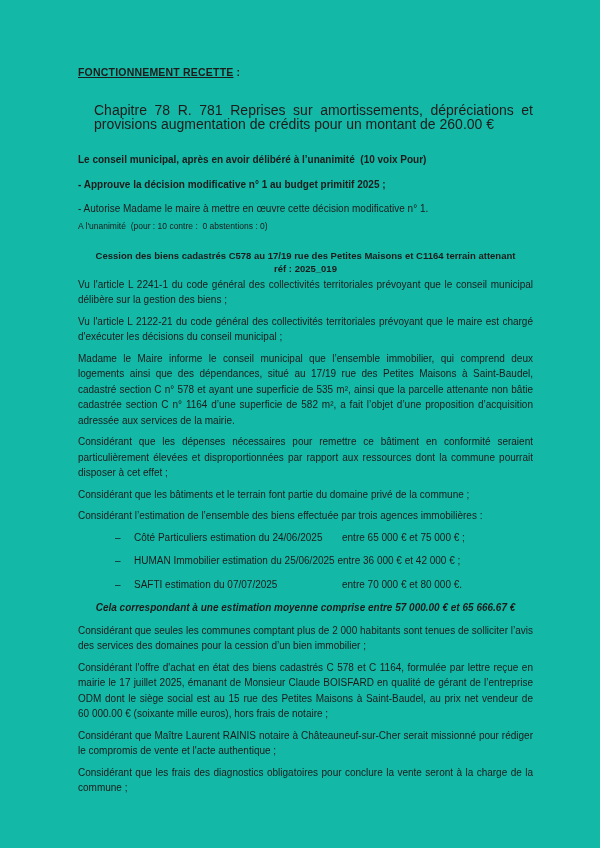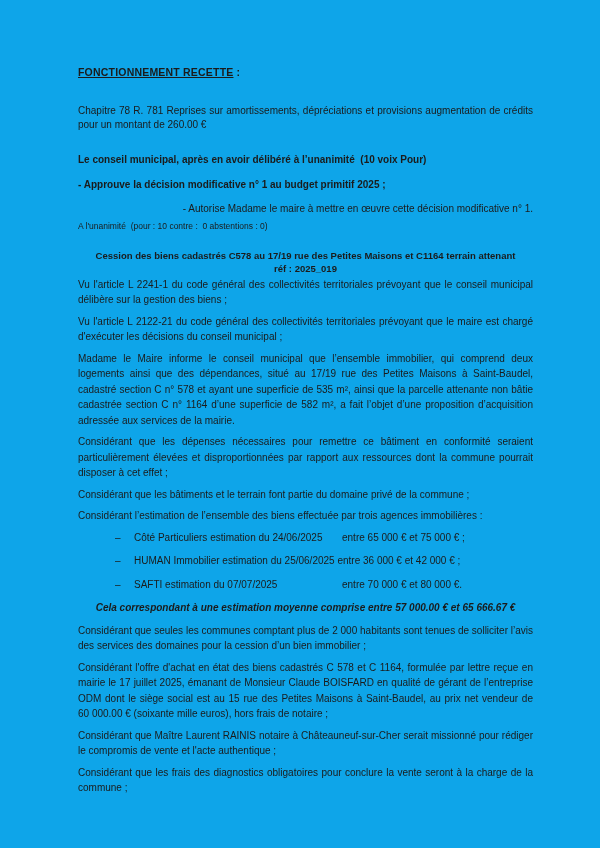--- a/index.html
+++ b/index.html
@@ -1,49 +1,49 @@
 <!DOCTYPE html>
 <html lang="fr"><head>
 <meta charset="utf-8">
 <style>
   html, body { margin: 0; padding: 0; background: #ffffff; }
   .page {
     position: relative;
     width: 600px;
     height: 848px;
     box-sizing: border-box;
-    background: #0ea5e9;
+    background: #14b8a6;
     padding: 66px 67px 0 78px;
     font-family: "Liberation Sans", sans-serif;
     color: #1b1b1b;
     overflow: hidden;
   }
   p { margin: 0; }
   .doc-title {
     font-size: 10.5px;
     font-weight: bold;
     letter-spacing: 0.2px;
     margin: 0 0 26px 0;
     white-space: nowrap;
   }
   .doc-title .u { text-decoration: underline; }
   .p-arial {
-    font-size: 10px;
+    font-size: 14px;
     line-height: 13.5px;
     text-align: justify;
-    margin: 0 0 21px 0;
+    margin: 0 0 21px 16px;
   }
   .p-body {
     font-size: 10px;
     line-height: 15.5px;
     margin: 0 0 6px 0;
   }
   .just { text-align: justify; }
   .mb9  { margin-bottom: 9px; font-weight: bold; }
-  .mb4  { margin-bottom: 4px; text-align: right; }
+  .mb4  { margin-bottom: 4px; }
   .vote-line {
     font-size: 8.5px;
     line-height: 11px;
     margin: 0 0 17px 0;
     white-space: nowrap;
   }
   .section-heading {
     font-size: 9.5px;
     font-weight: bold;
     line-height: 13px;

